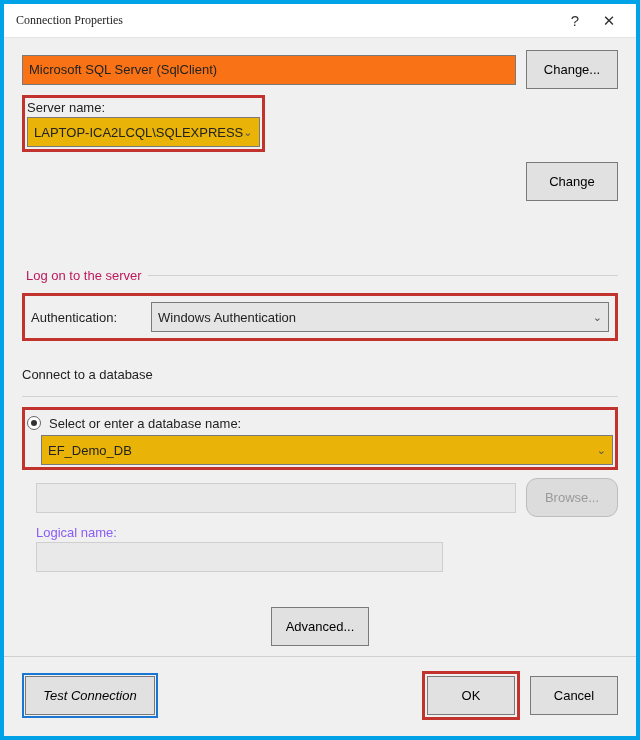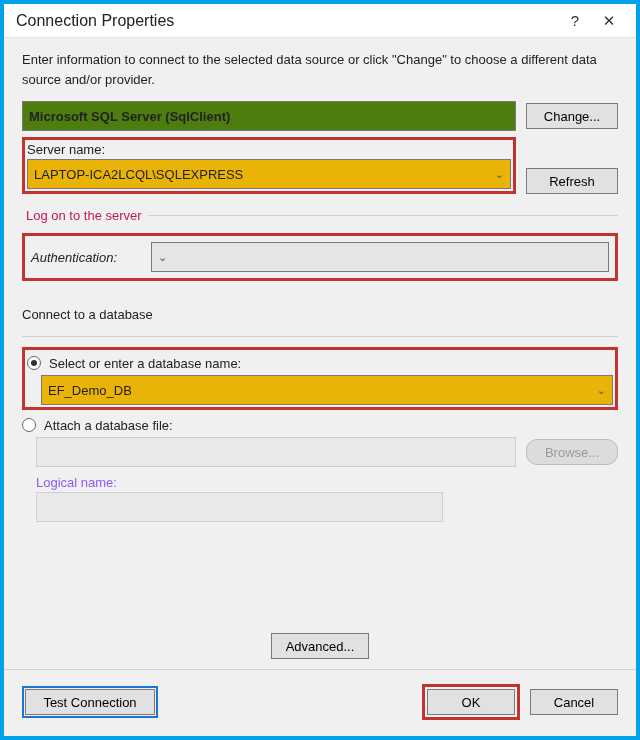--- a/index.html
+++ b/index.html
@@ -21,21 +21,22 @@
   .titlebar {
     height: 34px;
     background: #fff;
     display: flex;
     align-items: center;
     padding: 0 10px 0 12px;
     border-bottom: 1px solid #e5e5e5;
   }
   .titlebar .title {
     flex: 1;
-    font-size: 16px;
+    font-size: 12px;
+    font-family: Liberation Serif, serif;
   }
   .titlebar .help {
     width: 34px;
     text-align: center;
     font-size: 15px;
     color: #333;
   }
   .titlebar .close-x {
     width: 34px;
     text-align: center;
@@ -73,35 +74,35 @@
   }
   .select {
     background: #e5e5e5;
     justify-content: space-between;
   }
   .combo {
     justify-content: space-between;
   }
   .chev { font-size: 11px; color: #555; }
   .btn {
-    height: 26px;
+    height: 39px;
     border: 1px solid #7a7a7a;
     background: #e1e1e1;
     font: inherit;
     padding: 0 14px;
     min-width: 88px;
   }
   .btn:disabled, .btn.disabled {
     color: #9a9a9a;
     background: #dcdcdc;
     border-color: #bdbdbd;
     border-radius: 11px;
   }
   .outline-red { border: 3px solid #c3332d; padding: 2px; }
-  .outline-blue { border: 2px solid #1976d2; padding: 1px; }
+  .outline-blue { border: 2px solid #1976d2; padding: 1px; font-style: italic; }
   .section-label { margin-top: 4px; margin-bottom: 2px; }
   .indent { padding-left: 14px; }
   .group {
     border-top: 1px solid #d0d0d0;
     padding-top: 10px;
     margin-top: 6px;
   }
   fieldset.logon {
     border: 1px solid #d0d0d0;
     border-left: none; border-right: none; border-bottom: none;
@@ -147,54 +148,54 @@
 <div class="frame">
 
   <div class="titlebar">
     <div class="title">Connection Properties</div>
     <div class="help">?</div>
     <div class="close-x">✕</div>
   </div>
 
   <div class="body">
 
-    <div class="intro">Enter information to connect to the selected data source or click "Change" to choose a different data source and/or provider.</div>
 
     <div class="row">
       <div class="main-block">
-        <div class="textinput" style="background:#4d7c0f;font-weight:bold;">
+        <div class="textinput" style="background:#f97316;">
           <span>Microsoft SQL Server (SqlClient)</span>
         </div>
       </div>
       <div class="right-block">
         <button class="btn" style="width:100%;">Change...</button>
       </div>
     </div>
 
-    <div class="row" style="align-items:flex-start;">
+    <div class="row" style="align-items:flex-start;flex-direction:column;">
       <div class="main-block">
         <div class="outline-red">
           <div class="label">Server name:</div>
           <div class="combo">
             <span>LAPTOP-ICA2LCQL\SQLEXPRESS</span>
             <span class="chev">⌄</span>
           </div>
         </div>
       </div>
       <div class="right-block" style="align-self:flex-end;">
-        <button class="btn" style="width:100%;">Refresh</button>
+        <button class="btn" style="width:100%;">Change</button>
       </div>
     </div>
 
     <fieldset class="logon">
       <legend>Log on to the server</legend>
       <div class="outline-red">
         <div class="row" style="padding:4px;">
-          <div style="width:110px;font-style:italic;">Authentication:</div>
+          <div style="width:110px;">Authentication:</div>
           <div class="select" style="flex:1;">
+            <span>Windows Authentication</span>
             <span class="chev">⌄</span>
           </div>
         </div>
       </div>
     </fieldset>
 
     <div class="section-label" style="margin-top:20px;">Connect to a database</div>
     <div class="group" style="border-top:1px solid #d0d0d0;">
 
       <div class="outline-red" style="margin-bottom:8px;">
@@ -203,24 +204,20 @@
           <span>Select or enter a database name:</span>
         </div>
         <div class="indent">
           <div class="combo">
             <span>EF_Demo_DB</span>
             <span class="chev">⌄</span>
           </div>
         </div>
       </div>
 
-      <div class="radio-row">
-        <span class="radio"></span>
-        <span>Attach a database file:</span>
-      </div>
       <div class="indent">
         <div class="row">
           <div class="main-block">
             <div class="input-disabled"></div>
           </div>
           <div class="right-block">
             <button class="btn disabled" style="width:100%;" disabled="">Browse...</button>
           </div>
         </div>
         <div class="disabled-text" style="margin:8px 0 2px;">Logical name:</div>

